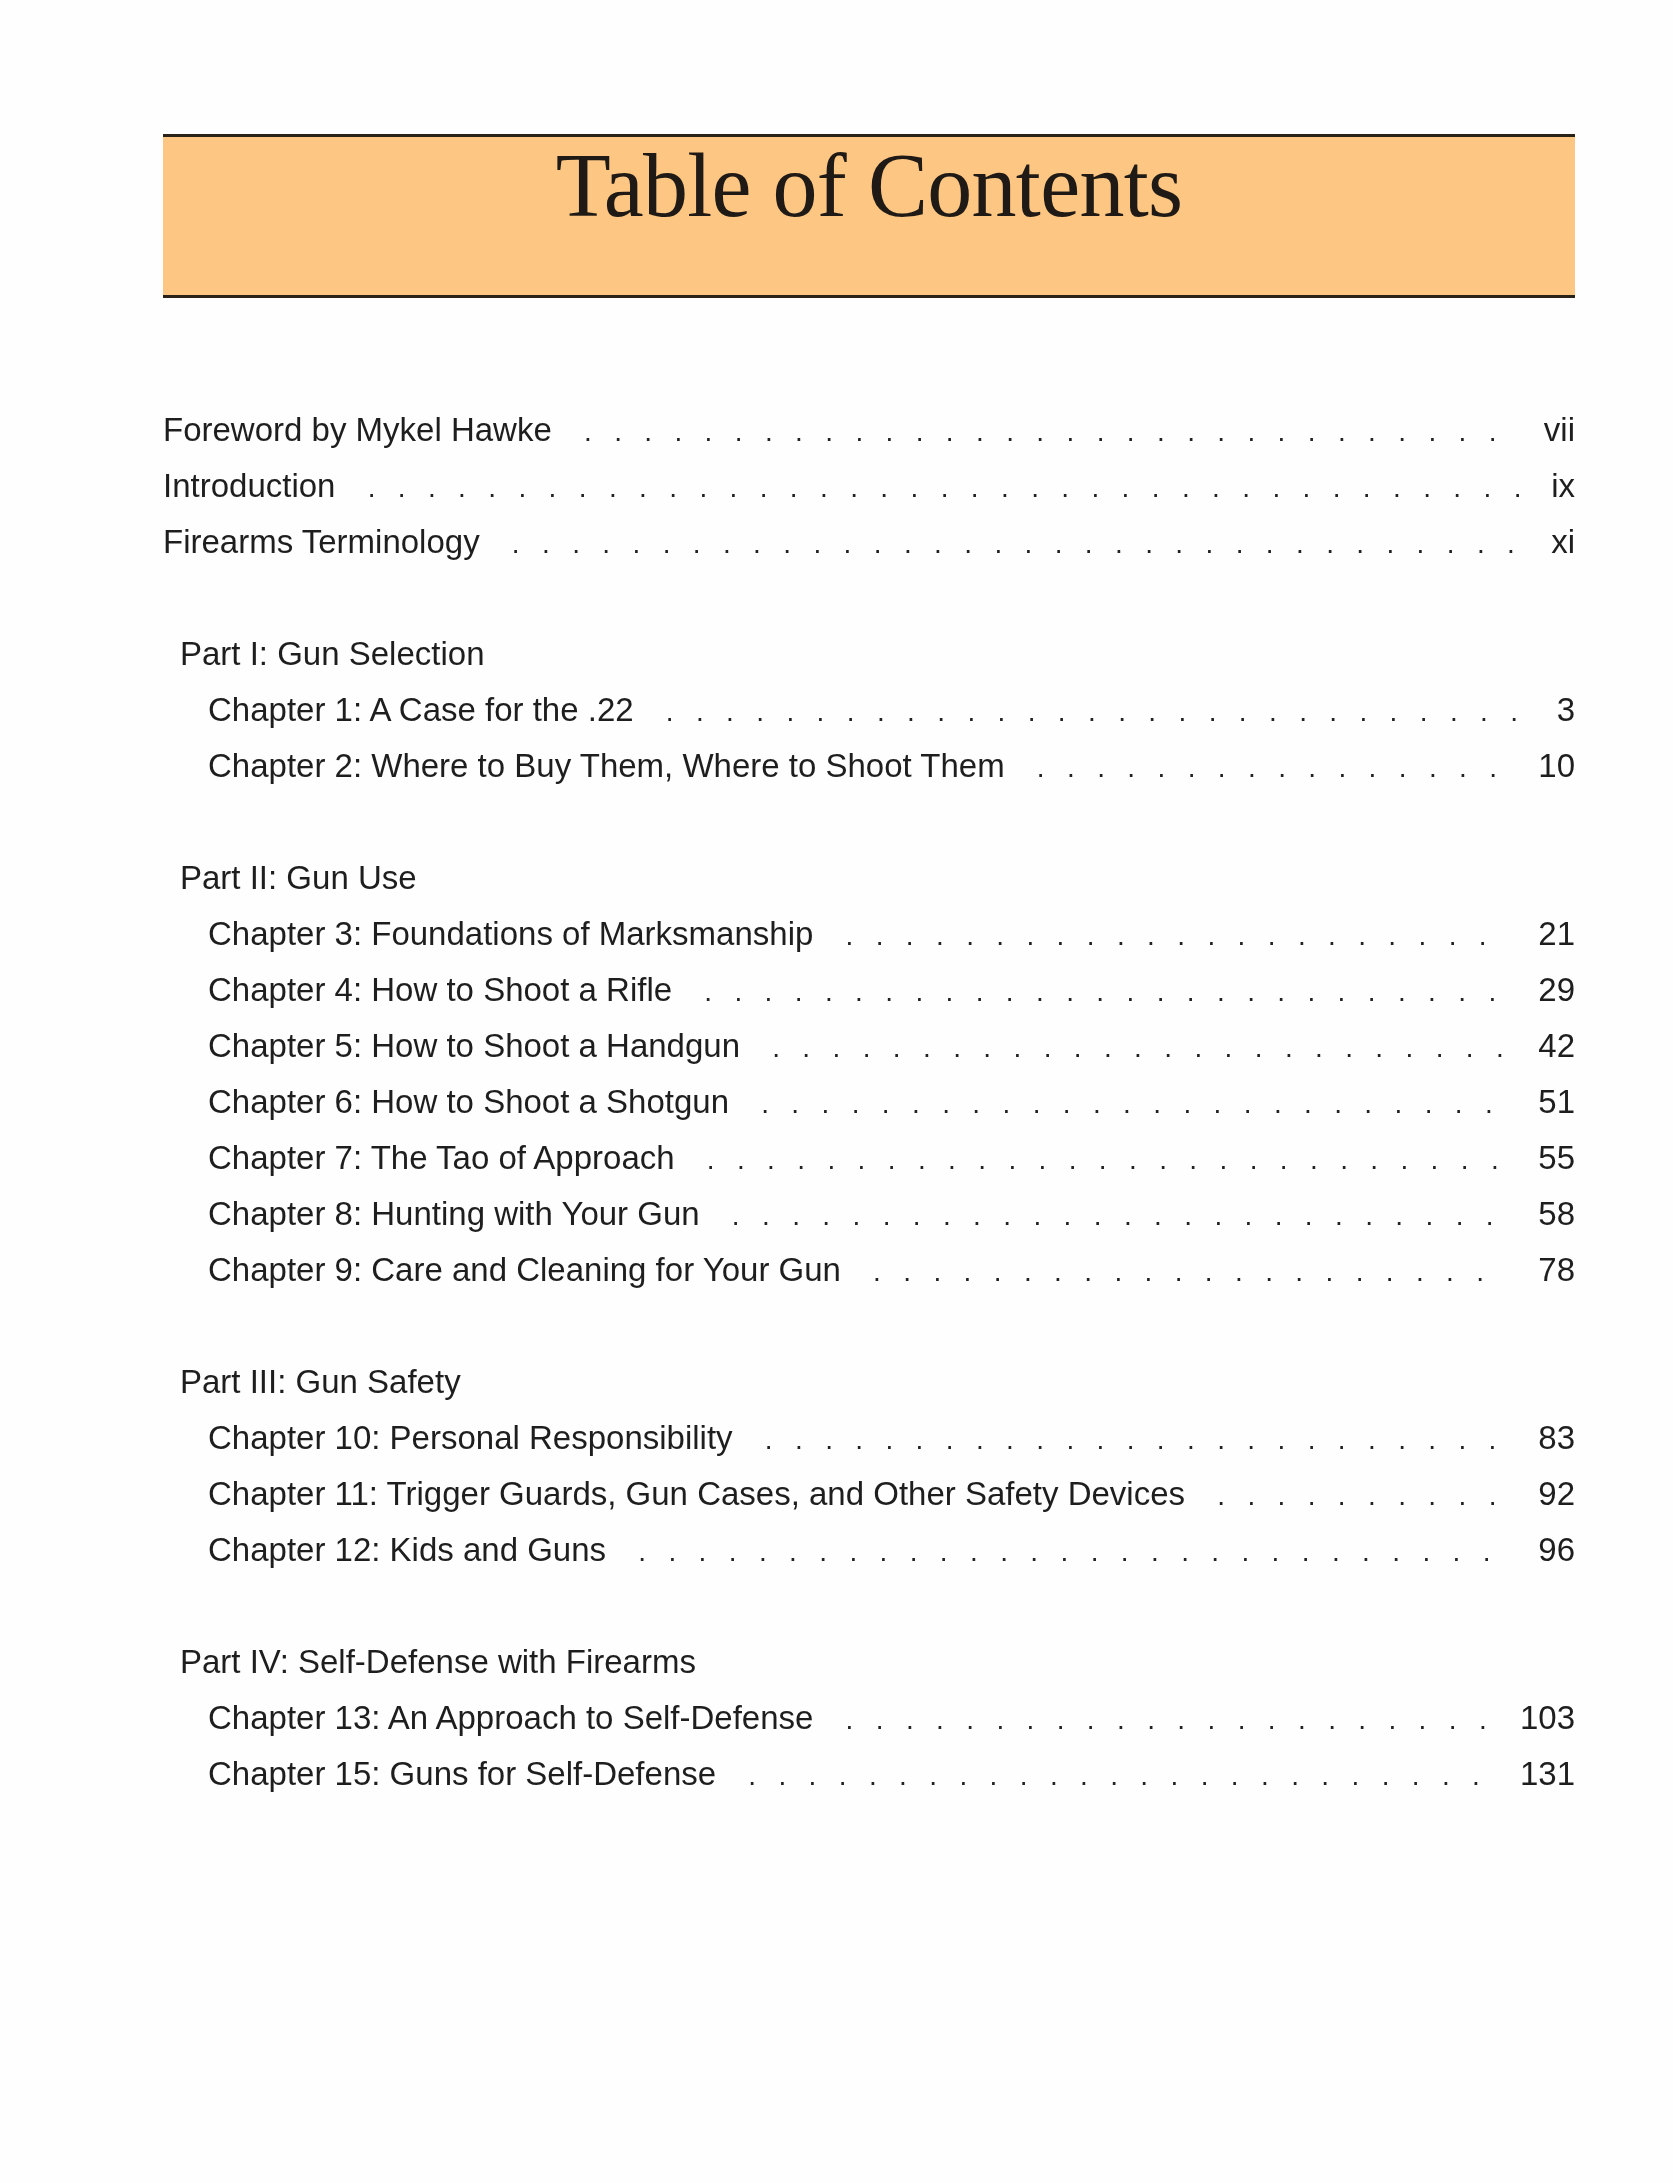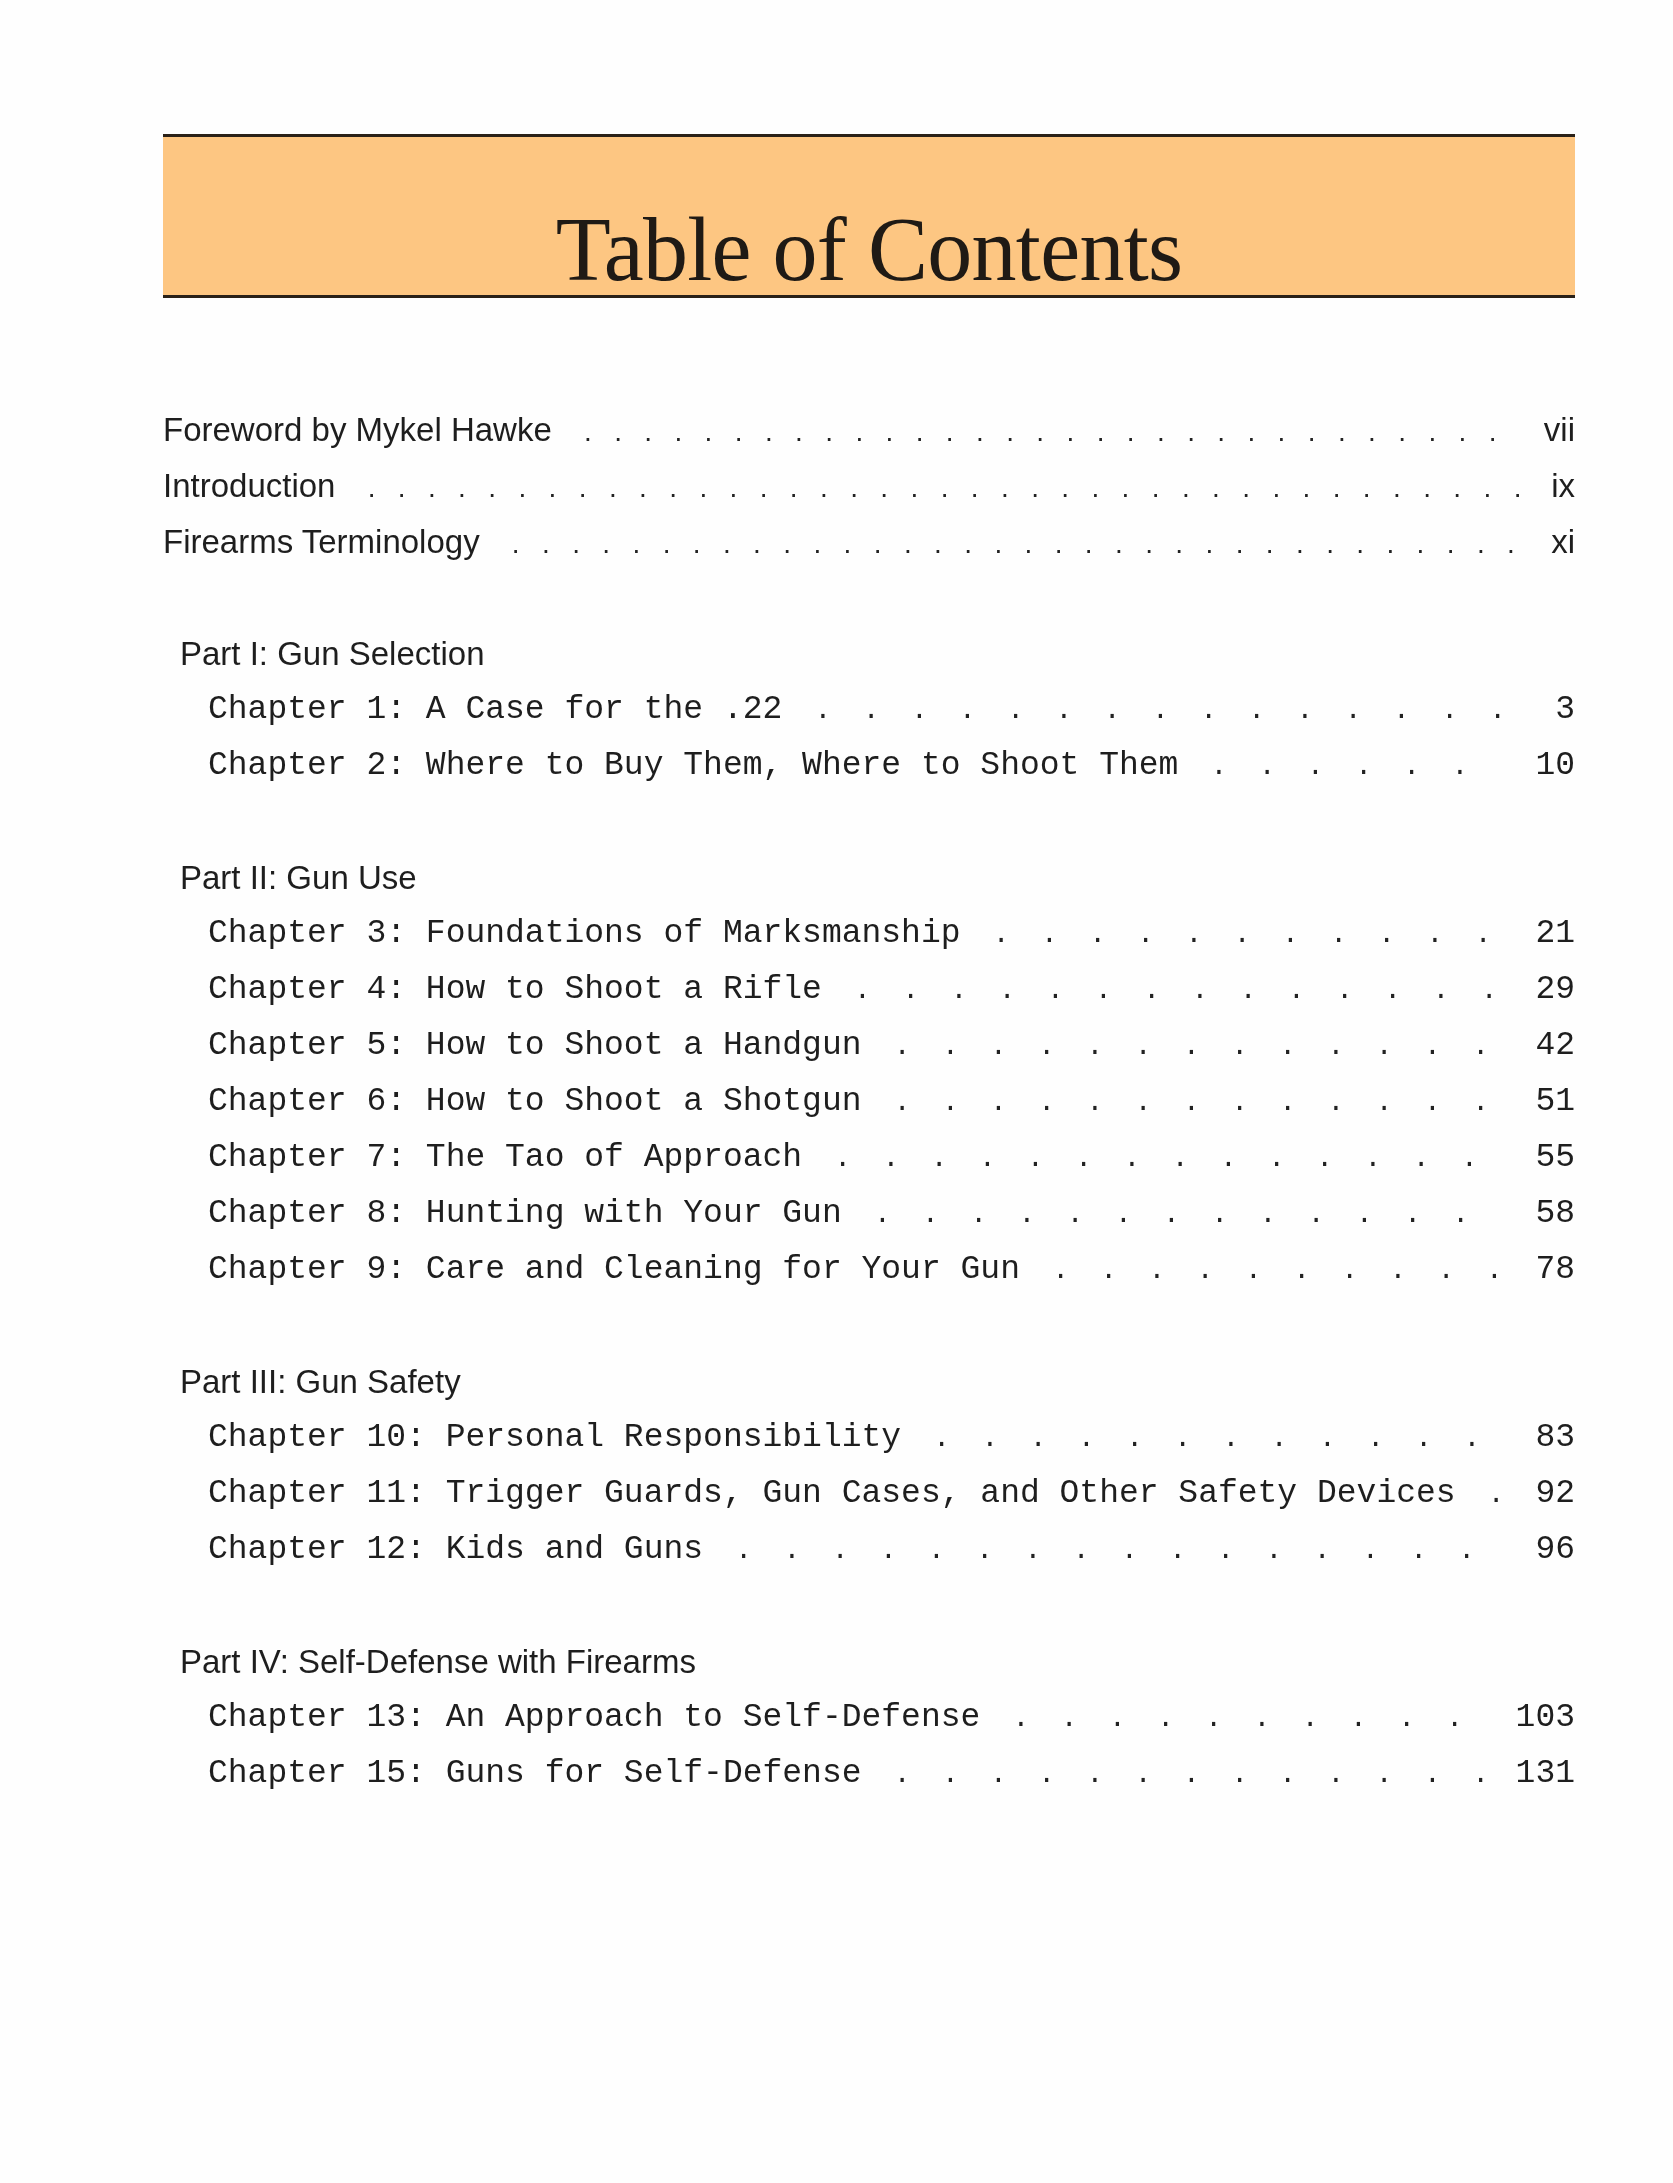--- a/index.html
+++ b/index.html
@@ -25,21 +25,21 @@
       position: absolute;
       left: 163px;
       top: 134px;
       width: 1412px;
       height: 164px;
       background: #fdc682;
       border-top: 3.5px solid #2a2118;
       border-bottom: 3.5px solid #2a2118;
       box-sizing: border-box;
       display: flex;
-      align-items: flex-end;
+      align-items: flex-start;
       justify-content: center;
     }
     .banner-title {
       font-family: "Liberation Serif", "DejaVu Serif", serif;
       font-size: 90px;
       color: #1f1a15;
       letter-spacing: -0.7px;
       line-height: 1;
       margin-top: 4.2px;
     }
@@ -53,21 +53,20 @@
       display: flex;
       align-items: baseline;
       height: 56px;
       font-size: 33px;
       line-height: 56px;
       white-space: nowrap;
       gap: 28px;
     }
     .row.chapter {
       padding-left: 45px;
-      font-family: Liberation Mono, monospace;
     }
     .row .label {
       flex: 0 0 auto;
     }
     .row .leader {
       flex: 1 1 auto;
       overflow: hidden;
       margin: 0 4.2px;
       color: #222;
       letter-spacing: 7.3px;

